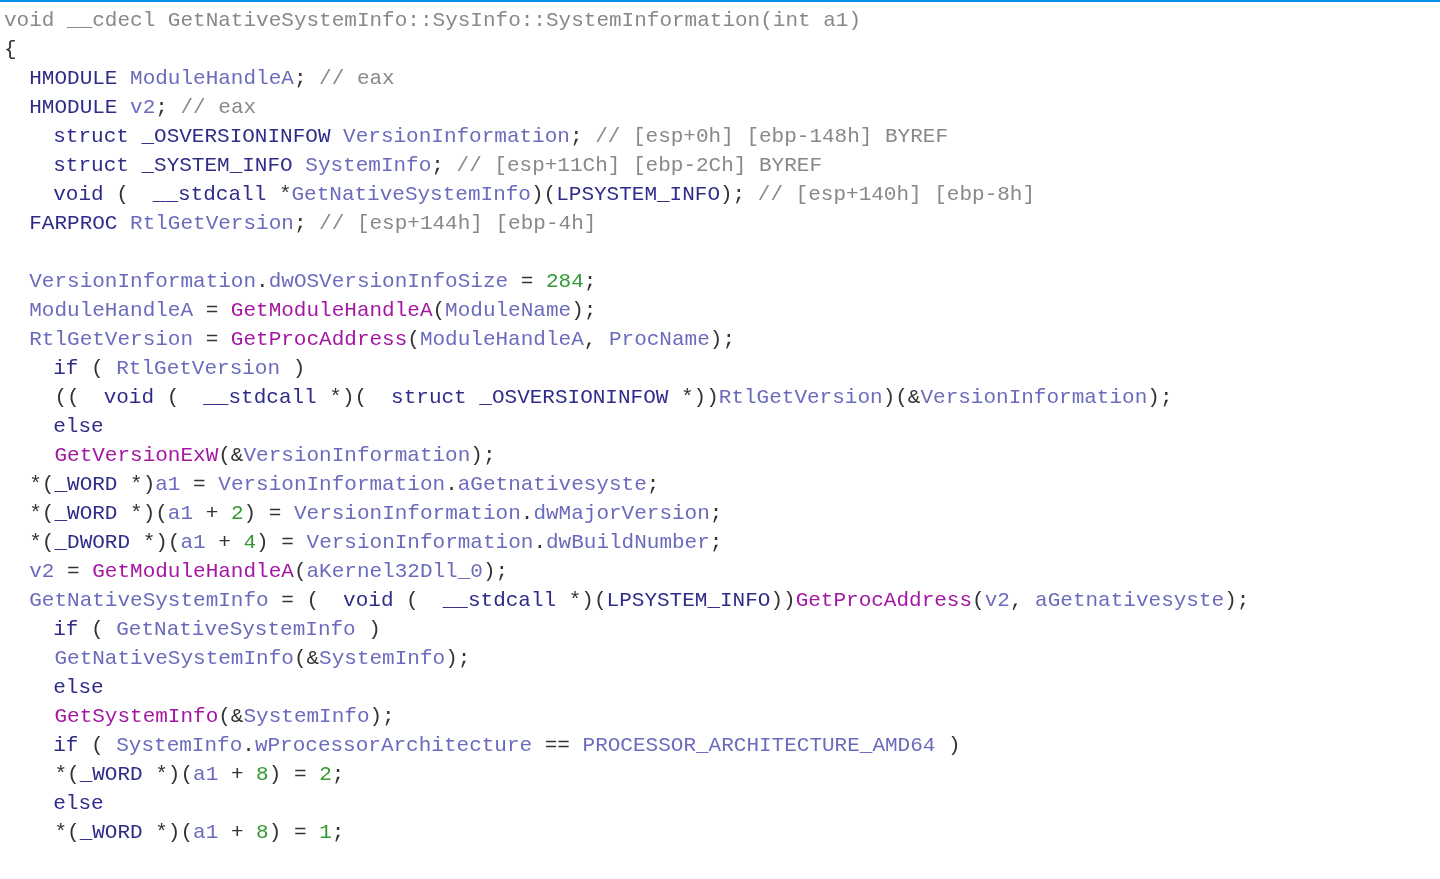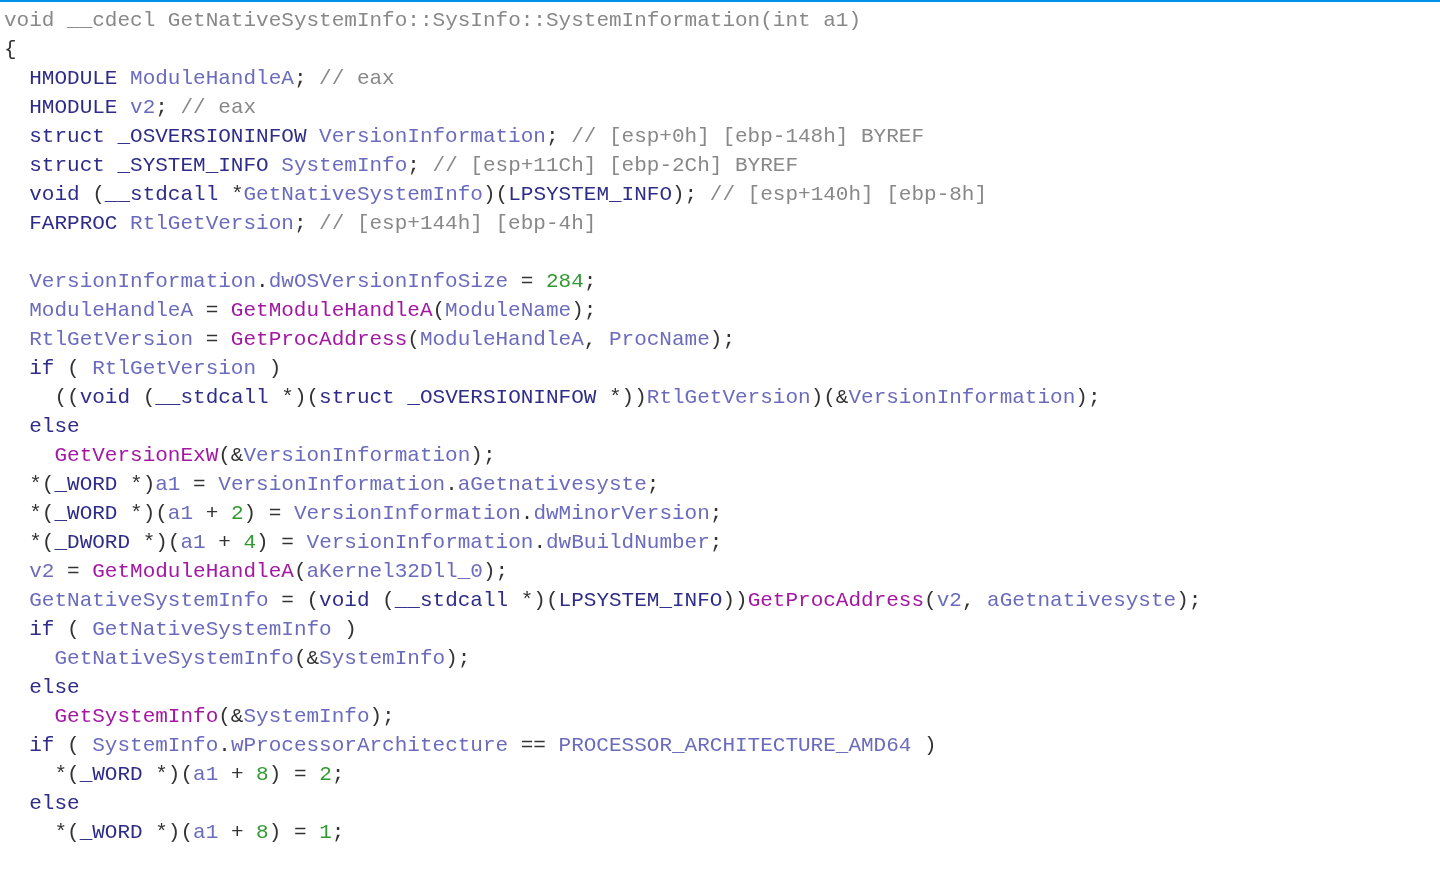--- a/index.html
+++ b/index.html
@@ -16,21 +16,21 @@
   }
   pre.code {
     margin: 0;
     padding: 4px 0 0 4px;
     font-family: Consolas, "Courier New", monospace;
     font-size: 21px;
     line-height: 29px;
     white-space: pre;
     color: #333333;
   }
-  .c-kw   { color: #2E2C88; }   
+  .c-kw   { color: #2E2C88; margin-left: 24px; }   
   .c-type { color: #2E2C88; }   
   .c-fn   { color: #A317A3; }   
   .c-id   { color: #6B6BBD; }   
   .c-mem  { color: #6B6BBD; margin-top: 29px; }
   .c-arg  { color: #6B6BBD; margin-top: 28px; }
   .c-punc { color: #333333; }
   .c-num  { color: #339933; }   
   .c-cmt  { color: #888888; }   
   .c-decl { color: #888888; }   
 </style>
@@ -47,21 +47,21 @@
   <span class="c-type">FARPROC</span> <span class="c-id">RtlGetVersion</span>; <span class="c-cmt">// [esp+144h] [ebp-4h]</span>
 
   <span class="c-id">VersionInformation</span>.<span class="c-mem">dwOSVersionInfoSize</span> = <span class="c-num">284</span>;
   <span class="c-id">ModuleHandleA</span> = <span class="c-fn">GetModuleHandleA</span>(<span class="c-arg">ModuleName</span>);
   <span class="c-id">RtlGetVersion</span> = <span class="c-fn">GetProcAddress</span>(<span class="c-arg">ModuleHandleA</span>, <span class="c-arg">ProcName</span>);
   <span class="c-kw">if</span> ( <span class="c-id">RtlGetVersion</span> )
     ((<span class="c-kw">void</span> (<span class="c-kw">__stdcall</span> *)(<span class="c-kw">struct</span> <span class="c-type">_OSVERSIONINFOW</span> *))<span class="c-id">RtlGetVersion</span>)(&amp;<span class="c-id">VersionInformation</span>);
   <span class="c-kw">else</span>
     <span class="c-fn">GetVersionExW</span>(&amp;<span class="c-id">VersionInformation</span>);
   *(<span class="c-type">_WORD</span> *)<span class="c-id">a1</span> = <span class="c-id">VersionInformation</span>.<span class="c-mem">aGetnativesyste</span>;
-  *(<span class="c-type">_WORD</span> *)(<span class="c-id">a1</span> + <span class="c-num">2</span>) = <span class="c-id">VersionInformation</span>.<span class="c-mem">dwMinorVersion</span>;
+  *(<span class="c-type">_WORD</span> *)(<span class="c-id">a1</span> + <span class="c-num">2</span>) = <span class="c-id">VersionInformation</span>.<span class="c-mem">dwMajorVersion</span>;
   *(<span class="c-type">_DWORD</span> *)(<span class="c-id">a1</span> + <span class="c-num">4</span>) = <span class="c-id">VersionInformation</span>.<span class="c-mem">dwBuildNumber</span>;
   <span class="c-id">v2</span> = <span class="c-fn">GetModuleHandleA</span>(<span class="c-arg">aKernel32Dll_0</span>);
   <span class="c-id">GetNativeSystemInfo</span> = (<span class="c-kw">void</span> (<span class="c-kw">__stdcall</span> *)(<span class="c-type">LPSYSTEM_INFO</span>))<span class="c-fn">GetProcAddress</span>(<span class="c-arg">v2</span>, <span class="c-arg">aGetnativesyste</span>);
   <span class="c-kw">if</span> ( <span class="c-id">GetNativeSystemInfo</span> )
     <span class="c-id">GetNativeSystemInfo</span>(&amp;<span class="c-id">SystemInfo</span>);
   <span class="c-kw">else</span>
     <span class="c-fn">GetSystemInfo</span>(&amp;<span class="c-id">SystemInfo</span>);
   <span class="c-kw">if</span> ( <span class="c-id">SystemInfo</span>.<span class="c-mem">wProcessorArchitecture</span> == <span class="c-id">PROCESSOR_ARCHITECTURE_AMD64</span> )
     *(<span class="c-type">_WORD</span> *)(<span class="c-id">a1</span> + <span class="c-num">8</span>) = <span class="c-num">2</span>;
   <span class="c-kw">else</span>

